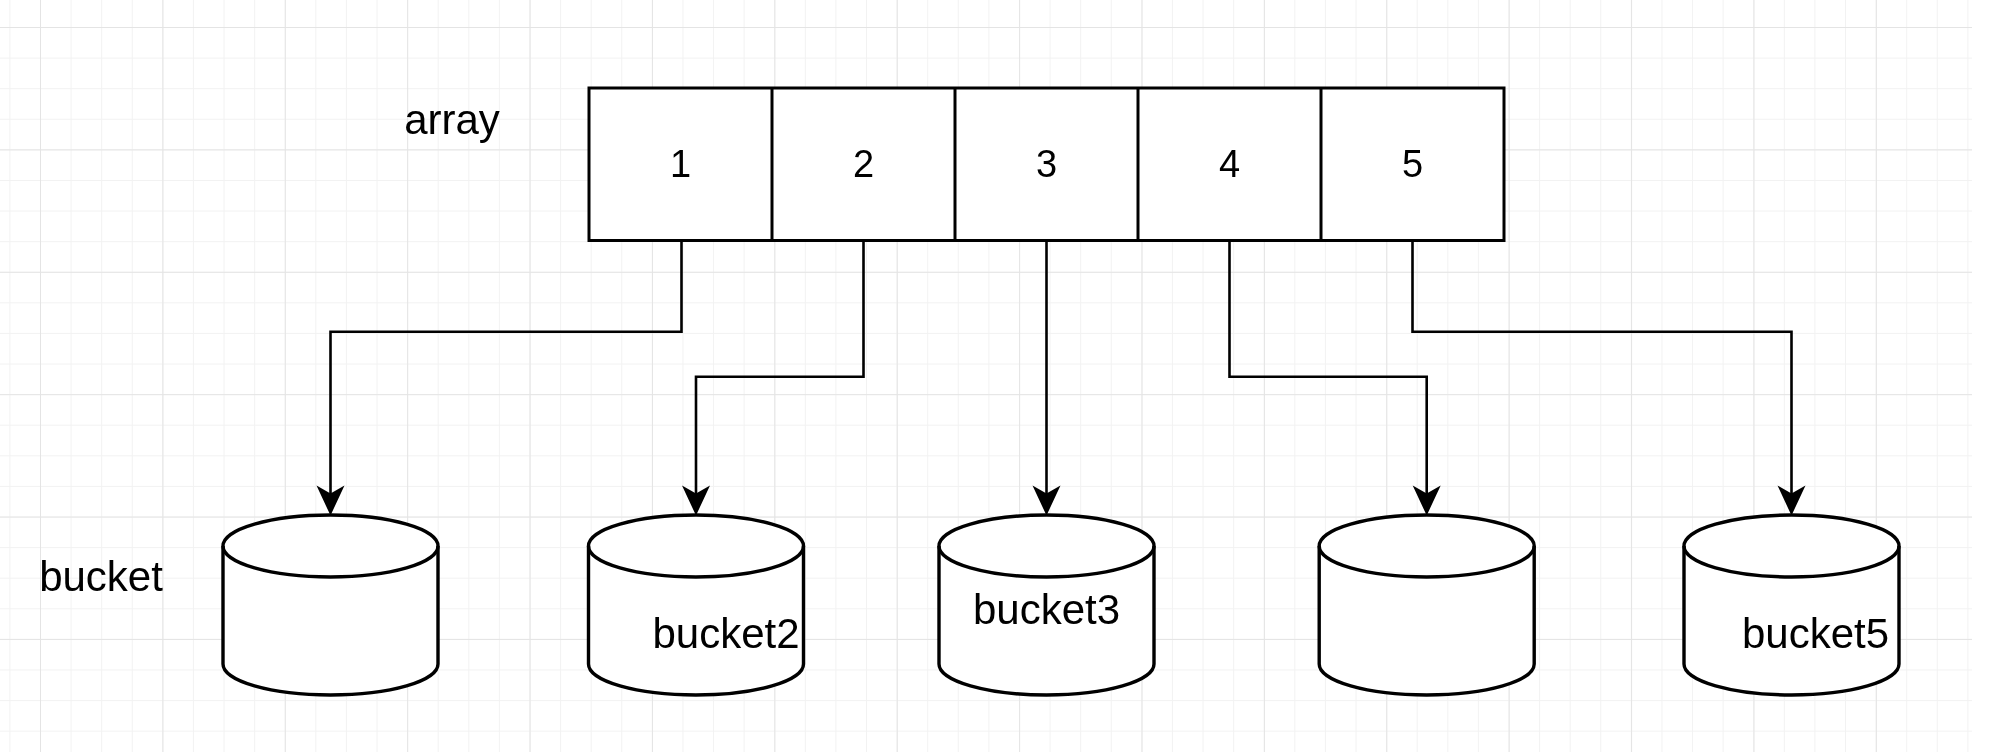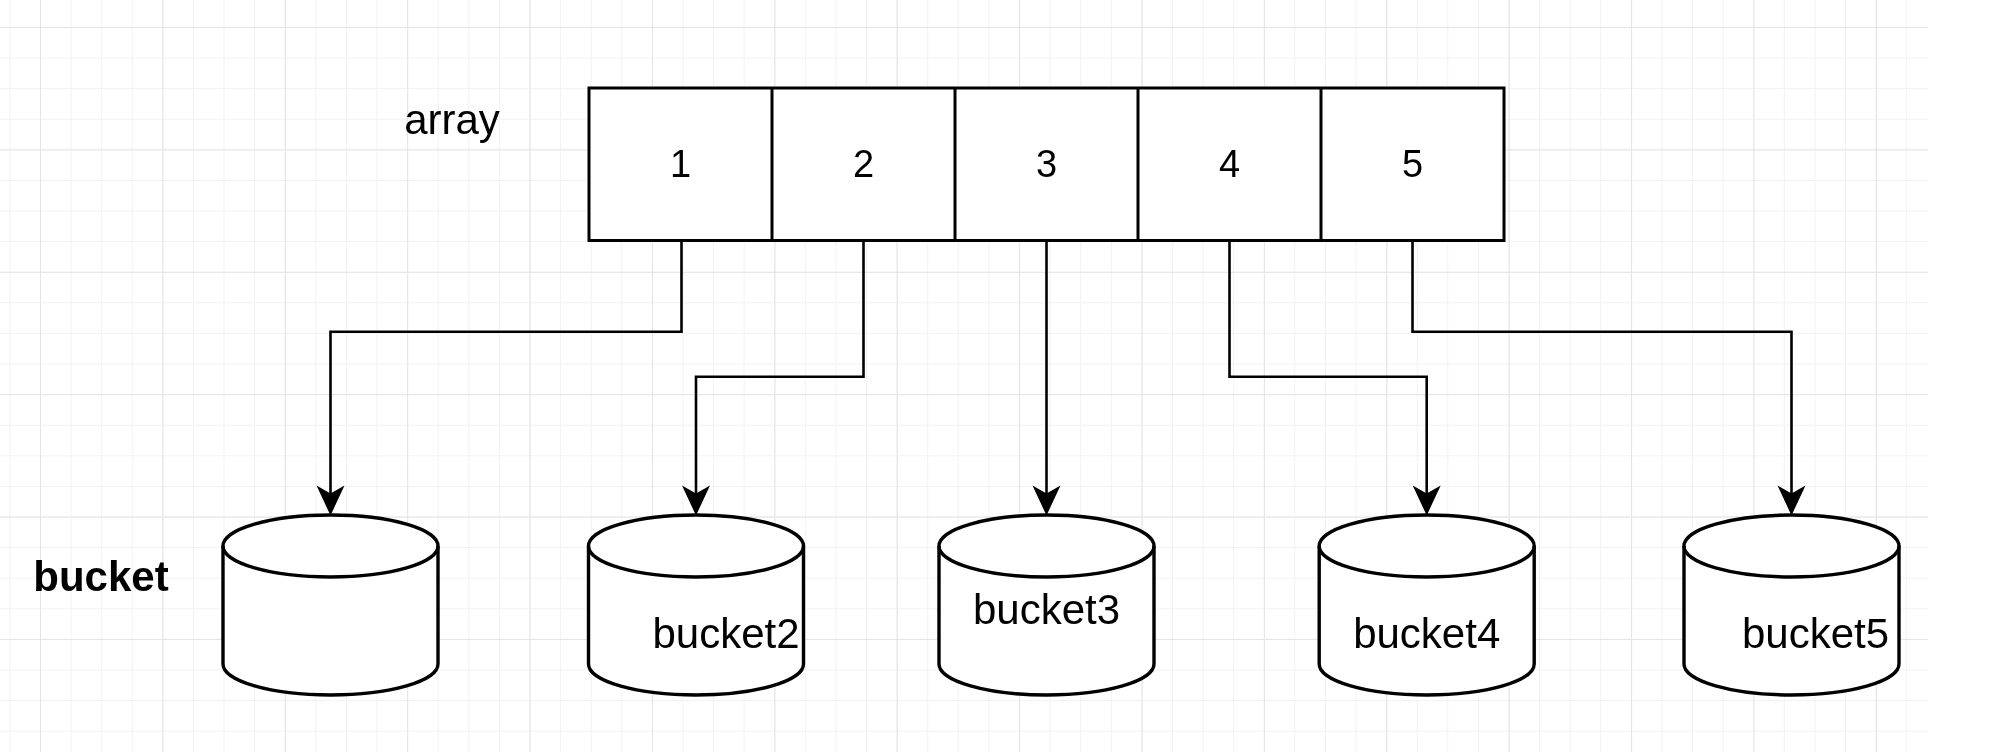--- a/index.html
+++ b/index.html
@@ -22,20 +22,21 @@
     background-size:
       122.4px 122.4px,
       122.4px 122.4px,
       30.6px 30.6px,
       30.6px 30.6px;
     background-position:
       40px 27px,
       40px 27px,
       9.4px 27px,
       9.4px 27px;
+    padding-left: 44px;
   }
   svg.diagram {
     position: absolute;
     left: 0;
     top: 0;
     width: 2000px;
     height: 752px;
   }
   .label {
     position: absolute;
@@ -98,26 +99,25 @@
         <path d="M 1319.2 546 A 107.5 31 0 0 0 1534.2 546" fill="none"></path>
       </g>
       <g>
         <path d="M 1684 546 A 107.5 31 0 0 1 1899 546 L 1899 664 A 107.5 31 0 0 1 1684 664 Z"></path>
         <path d="M 1684 546 A 107.5 31 0 0 0 1899 546" fill="none"></path>
       </g>
     </g>
   </svg>
 
   <div class="label side-label" style="left:452px; top:120px;">array</div>
-  <div class="label side-label" style="left:101px; top:577px;font-weight:bold;">bucket</div>
+  <div class="label side-label" style="left:101px; top:577px;">bucket</div>
 
   <div class="label cell-label" style="left:680.5px;  top:165px;">1</div>
   <div class="label cell-label" style="left:863.5px;  top:165px;">2</div>
   <div class="label cell-label" style="left:1046.5px; top:165px;">3</div>
   <div class="label cell-label" style="left:1229.5px; top:165px;">4</div>
   <div class="label cell-label" style="left:1412.5px; top:165px;">5</div>
 
   <div class="label bucket-label" style="left:696px;    top:634px;margin-left:30px;">bucket2</div>
   <div class="label bucket-label" style="left:1046.5px; top:610px;">bucket3</div>
-  <div class="label bucket-label" style="left:1426.7px; top:634px;">bucket4</div>
   <div class="label bucket-label" style="left:1791.5px; top:634px;margin-left:24px;">bucket5</div>
 
 </div>
 
 </body></html>

